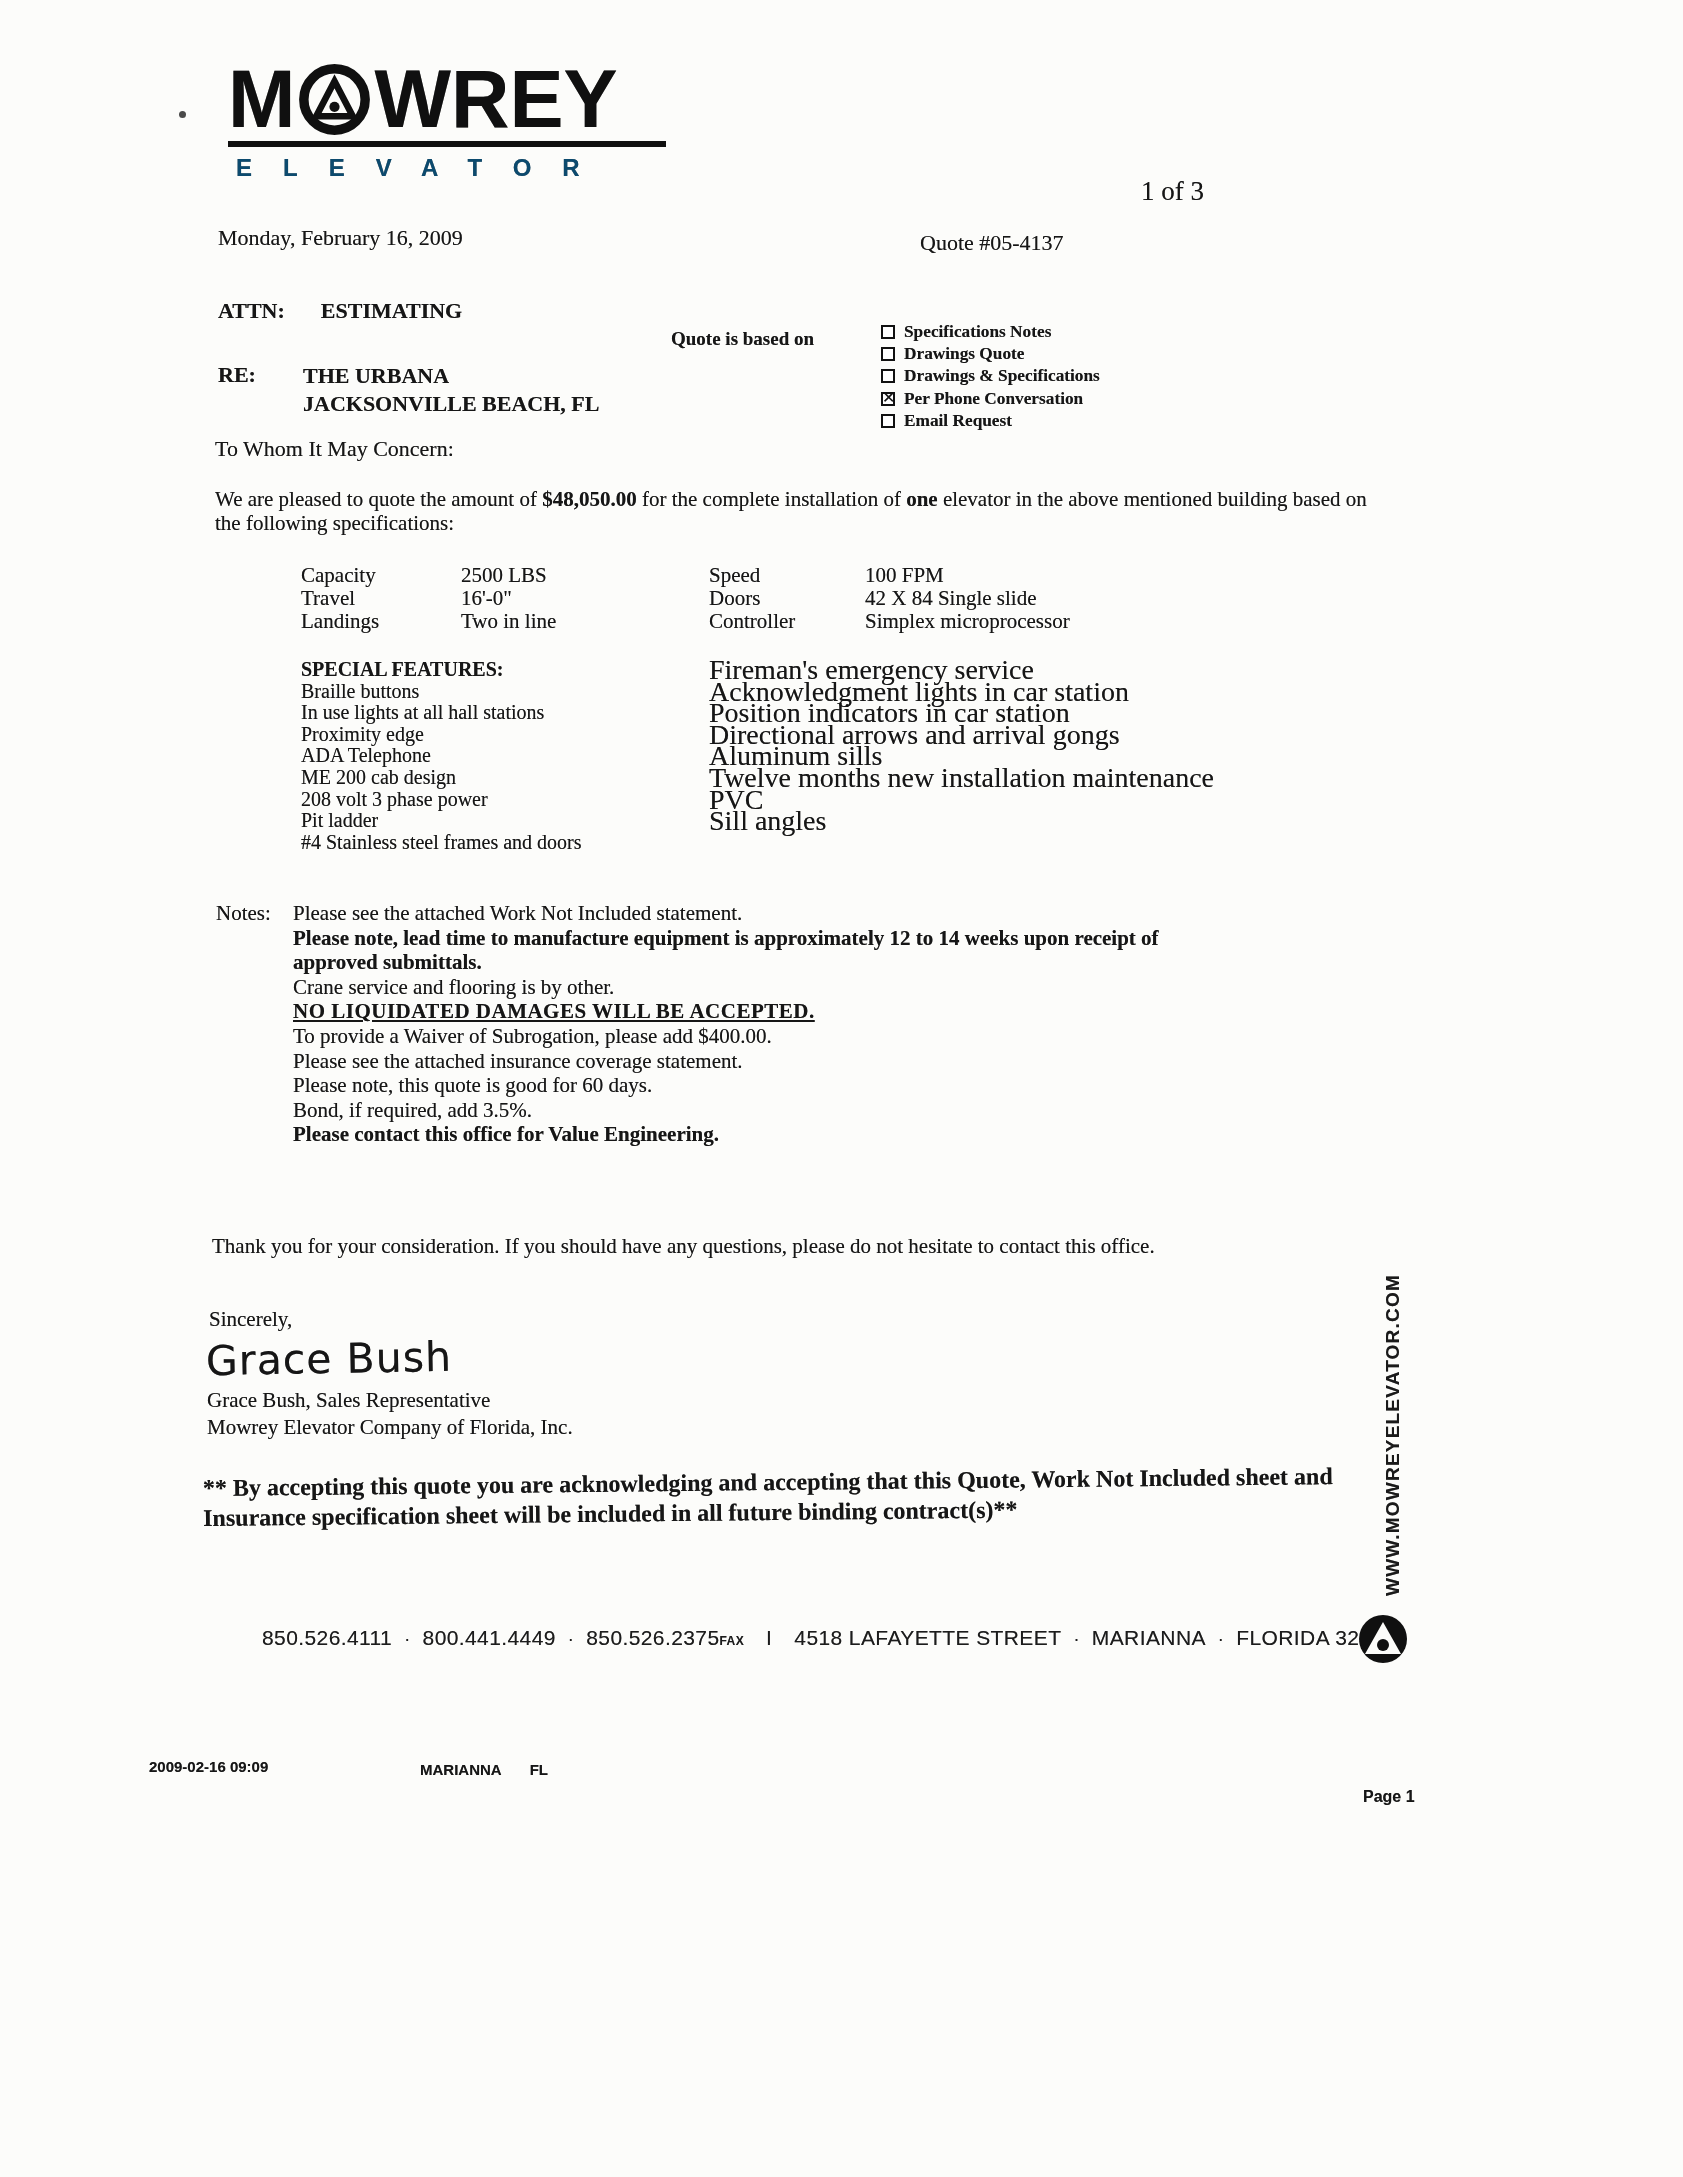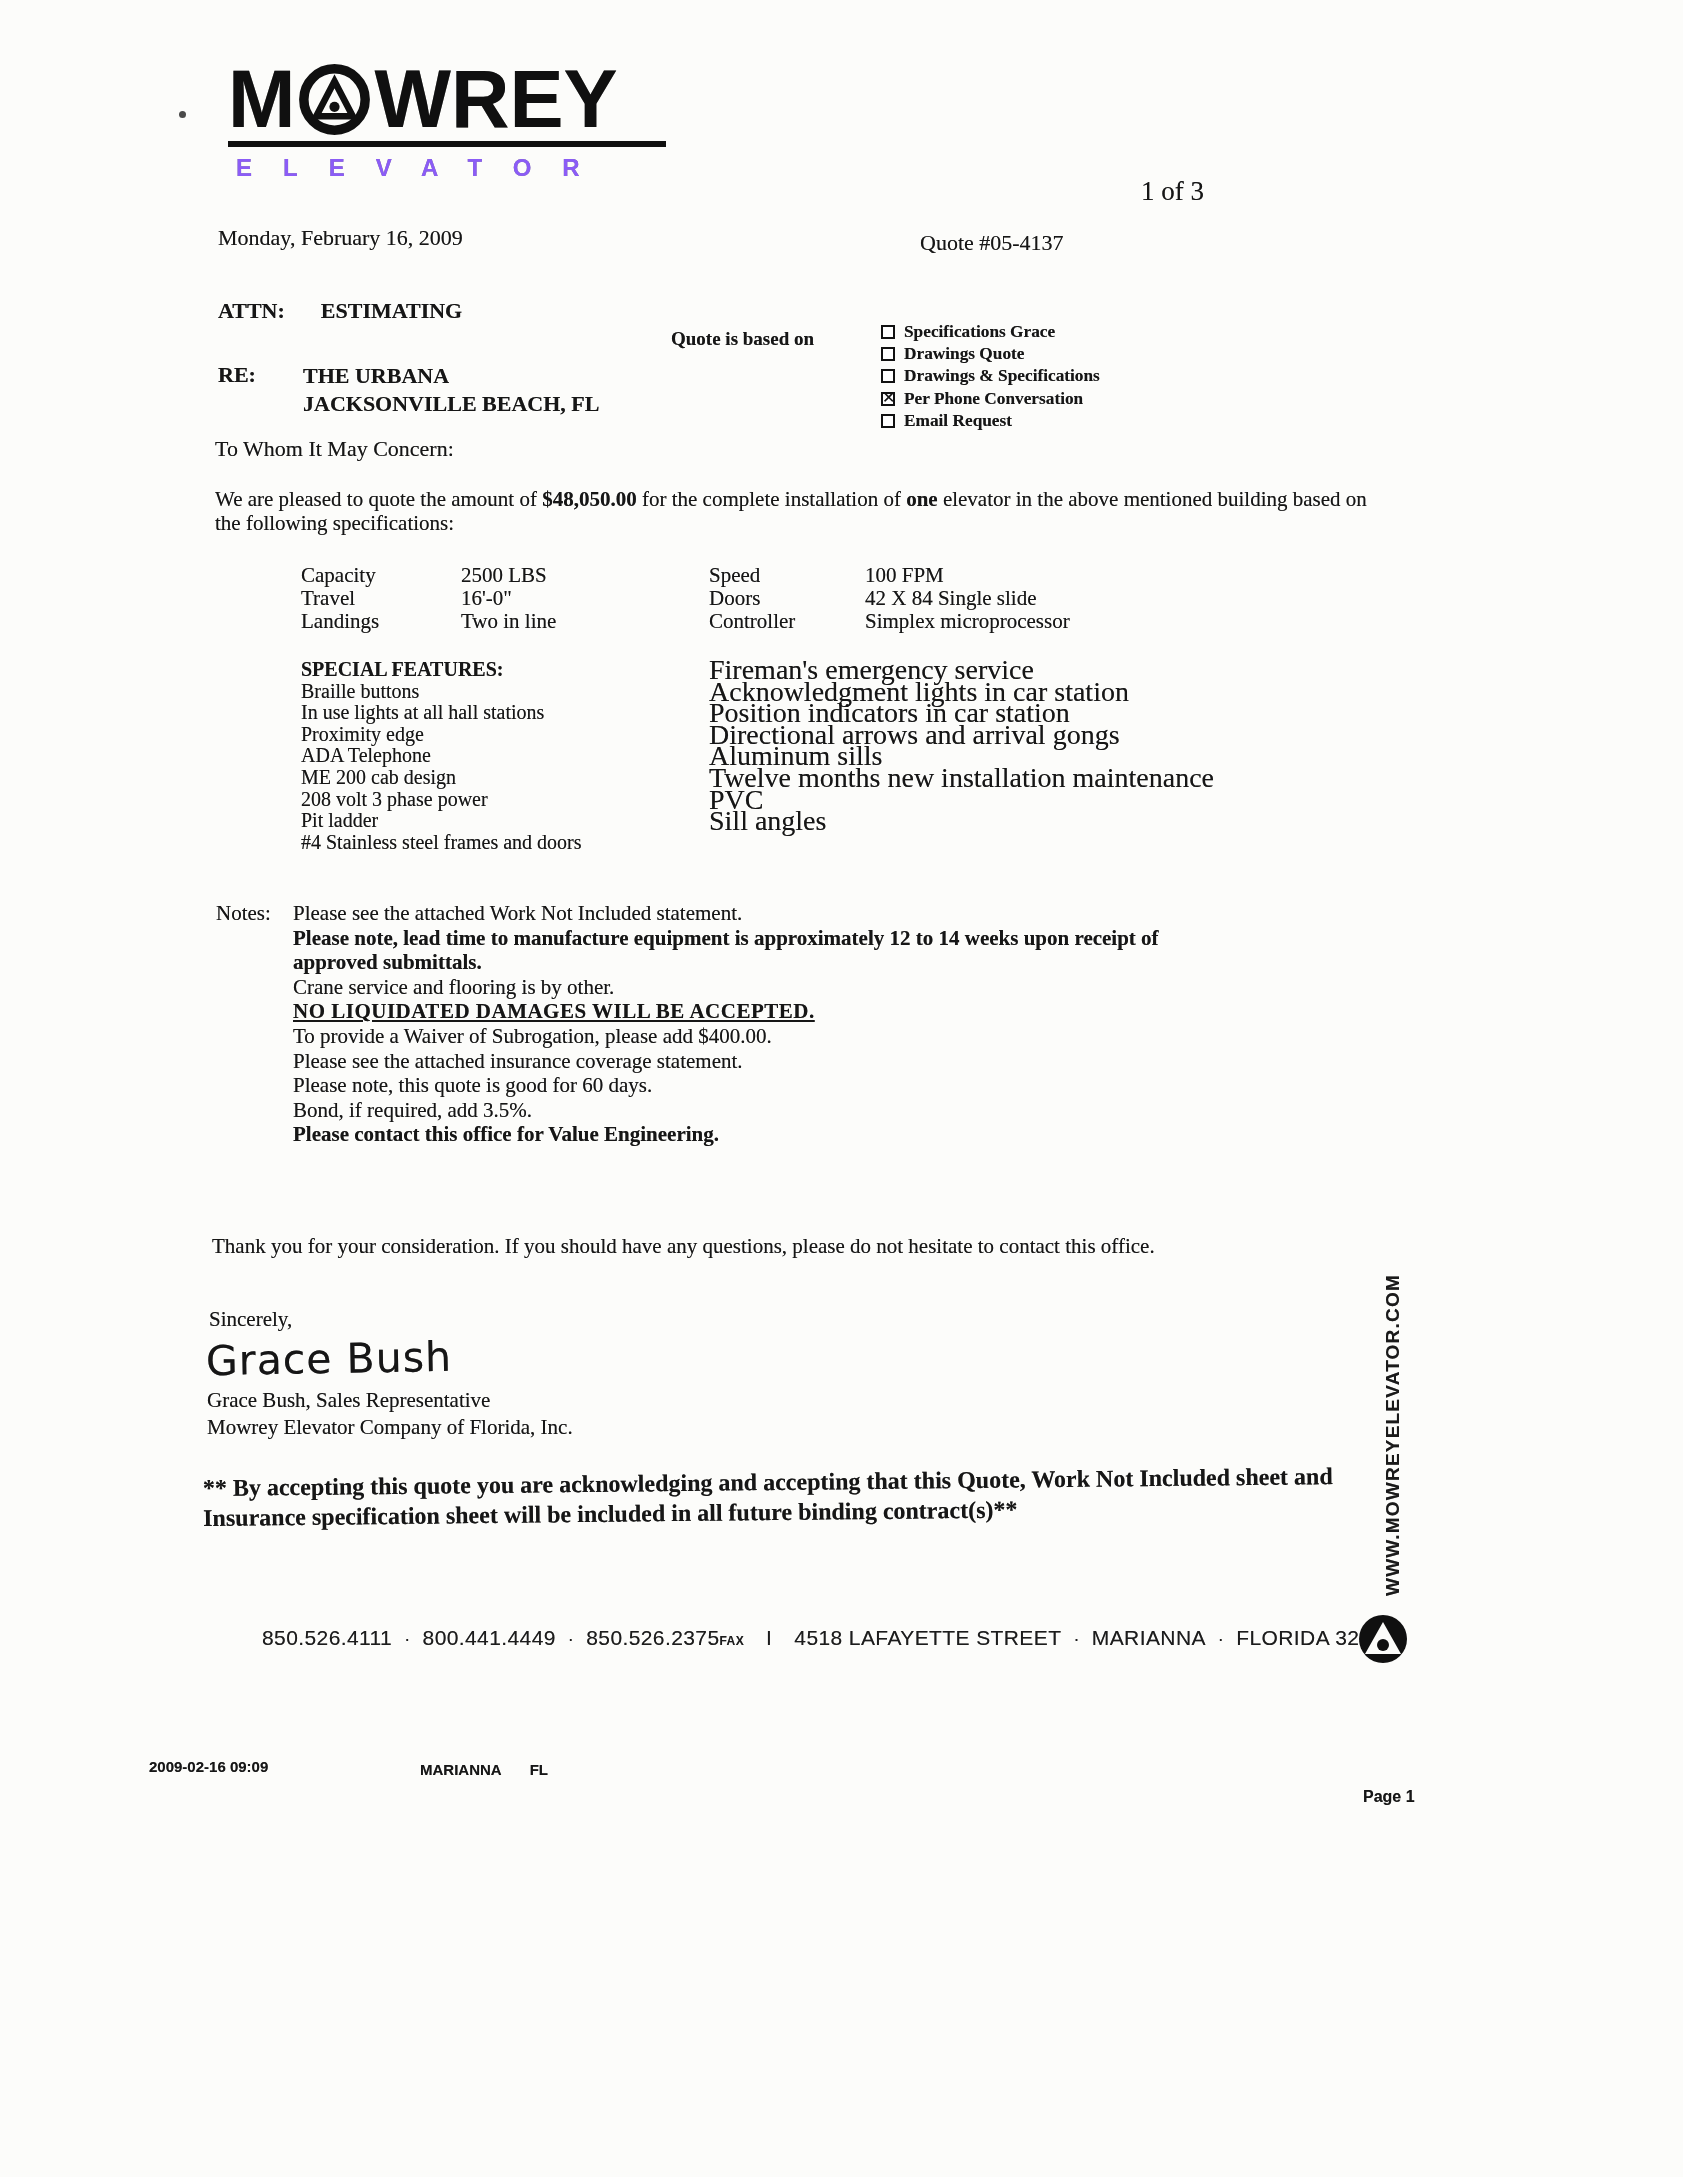--- a/index.html
+++ b/index.html
@@ -12,21 +12,21 @@
   .abs{position:absolute;}
   b,.b{font-weight:700;}
 
   
   .logo{left:228px;top:61px;}
   .logo-word{display:flex;align-items:center;font-family:"Liberation Sans",sans-serif;
     font-weight:900;font-size:81px;line-height:0.95;letter-spacing:0;color:#101010;}
   .logo-o{width:73px;height:73px;margin:0 3px;display:inline-block;}
   .logo-rule{height:6px;background:#101010;width:438px;margin-top:3px;}
   .logo-sub{font-family:"Liberation Sans",sans-serif;font-weight:700;font-size:24px;
-    letter-spacing:31px;margin-top:7px;padding-left:8px;white-space:nowrap;color:#8b5cf6;}
+    letter-spacing:31px;margin-top:7px;padding-left:8px;white-space:nowrap;color:#0c4a6e;}
   .artifact-dot{left:179px;top:111px;width:7px;height:7px;background:#4a4a4a;border-radius:50%;}
   .page-indicator{left:1131px;top:176px;font-size:27px;margin-left:10px;}
 
   
   .date{left:218px;top:225px;font-size:22px;}
   .quote-number{left:920px;top:230px;font-size:22px;text-align:center;}
   .attn-row{left:218px;top:298px;font-size:22px;font-weight:600;display:flex;gap:36px;}
   .qbo-label{left:671px;top:328px;font-size:19px;font-weight:700;}
   .cb-list{left:881px;top:323px;}
   .cb-row{display:flex;align-items:center;gap:9px;height:17px;margin-bottom:5.4px;}
@@ -108,21 +108,21 @@
   <div class="abs attn-row">
     <span>ATTN:</span>
     <span>ESTIMATING</span>
   </div>
 
   <div class="abs qbo-label">Quote is based on</div>
 
   <div class="abs cb-list">
     <div class="cb-row">
       <span class="checkbox"></span>
-      <span class="cb-label">Specifications Grace</span>
+      <span class="cb-label">Specifications Notes</span>
     </div>
     <div class="cb-row">
       <span class="checkbox"></span>
       <span class="cb-label">Drawings Quote</span>
     </div>
     <div class="cb-row">
       <span class="checkbox"></span>
       <span class="cb-label">Drawings &amp; Specifications</span>
     </div>
     <div class="cb-row">

